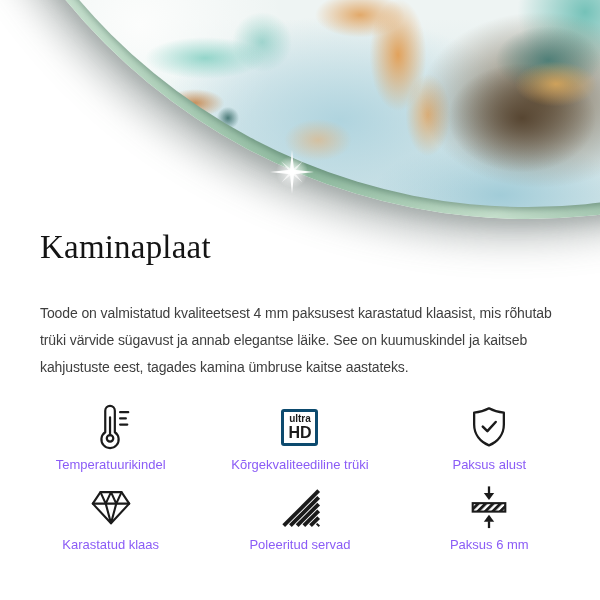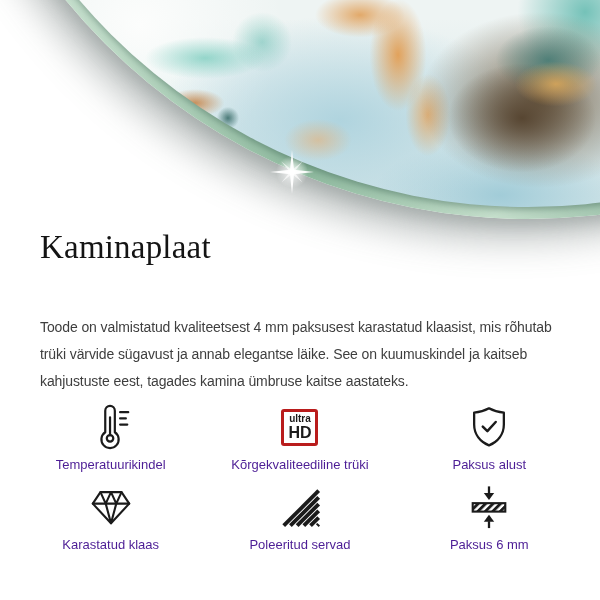--- a/index.html
+++ b/index.html
@@ -46,33 +46,33 @@
       radial-gradient(circle 120px at 182px 1093px, rgba(225,242,238,0.90), rgba(225,242,238,0) 80%),
       linear-gradient(to bottom, rgba(236,244,246,0) 84%, rgba(178,212,221,0.5) 99%);
   }
   .sparkle { position: absolute; left: 268px; top: 148px; width: 48px; height: 48px; }
   .page-title {
     position: absolute; left: 40px; top: 230px;
     font-family: "Liberation Serif", serif; font-weight: 400;
     font-size: 33px; line-height: 34px; color: #141414; letter-spacing: 0.2px;
   }
   .description {
-    position: absolute; left: 40px; top: 314px; width: 540px;
+    position: absolute; left: 40px; top: 300px; width: 540px;
     font-size: 14px; line-height: 27px; color: #3e3e3e; letter-spacing: -0.1px;
   }
   .features {
     position: absolute; left: 16px; top: 402px; width: 568px;
     display: grid; grid-template-columns: repeat(3, 1fr);
   }
   .feature { height: 80px; display: flex; flex-direction: column; align-items: center; }
   .icon-wrap { height: 50px; display: flex; align-items: center; justify-content: center; }
-  .feature-label { margin-top: 5px; font-size: 13px; color: #4c1d95; text-align: center; white-space: nowrap; }
+  .feature-label { margin-top: 5px; font-size: 13px; color: #8b5cf6; text-align: center; white-space: nowrap; }
   .icon-svg { display: block; width: 46px; height: 46px; }
   .uhd-box {
-    width: 37px; height: 37px; border: 3px solid #b91c1c; border-radius: 3px;
+    width: 37px; height: 37px; border: 3px solid #0c4a6e; border-radius: 3px;
     display: flex; flex-direction: column; align-items: center; justify-content: center;
     color: #1b1b1b;
   }
   .uhd-top { font-size: 10px; font-weight: 700; line-height: 10px; }
   .uhd-bottom { font-size: 16px; font-weight: 700; line-height: 15px; margin-top: 1px; }
 </style>
 </head>
 <body>
 
 <div class="hero">

